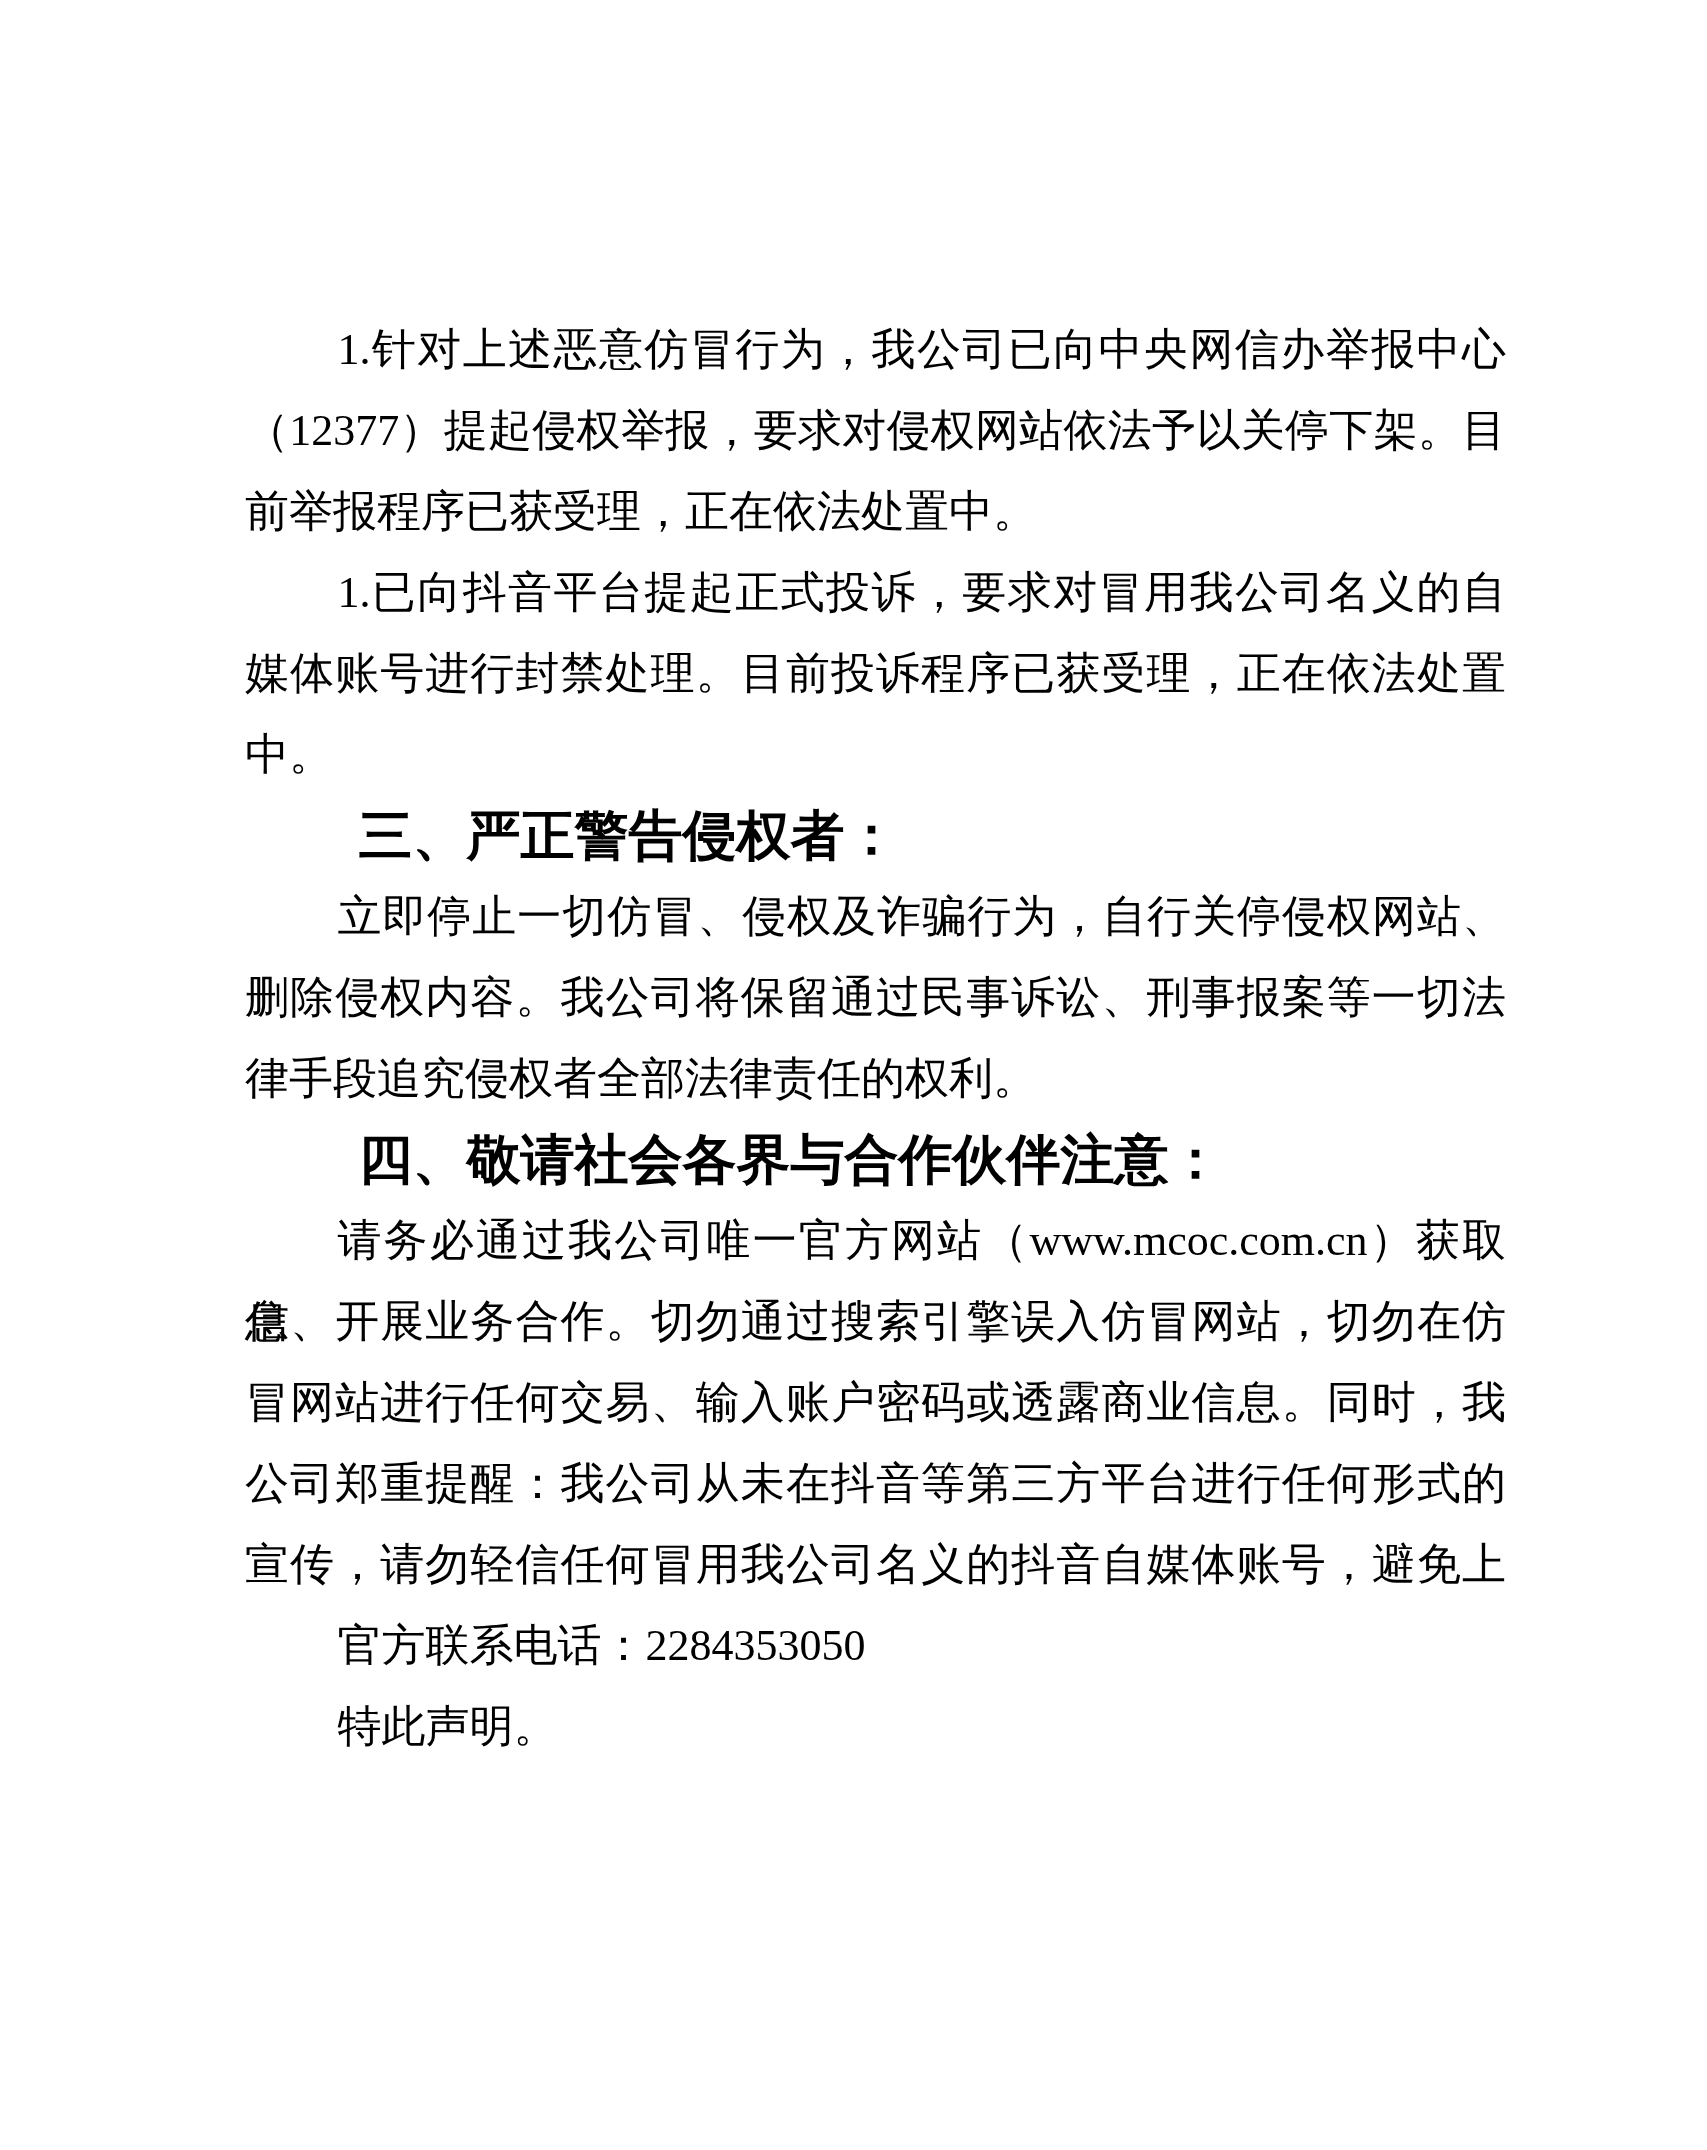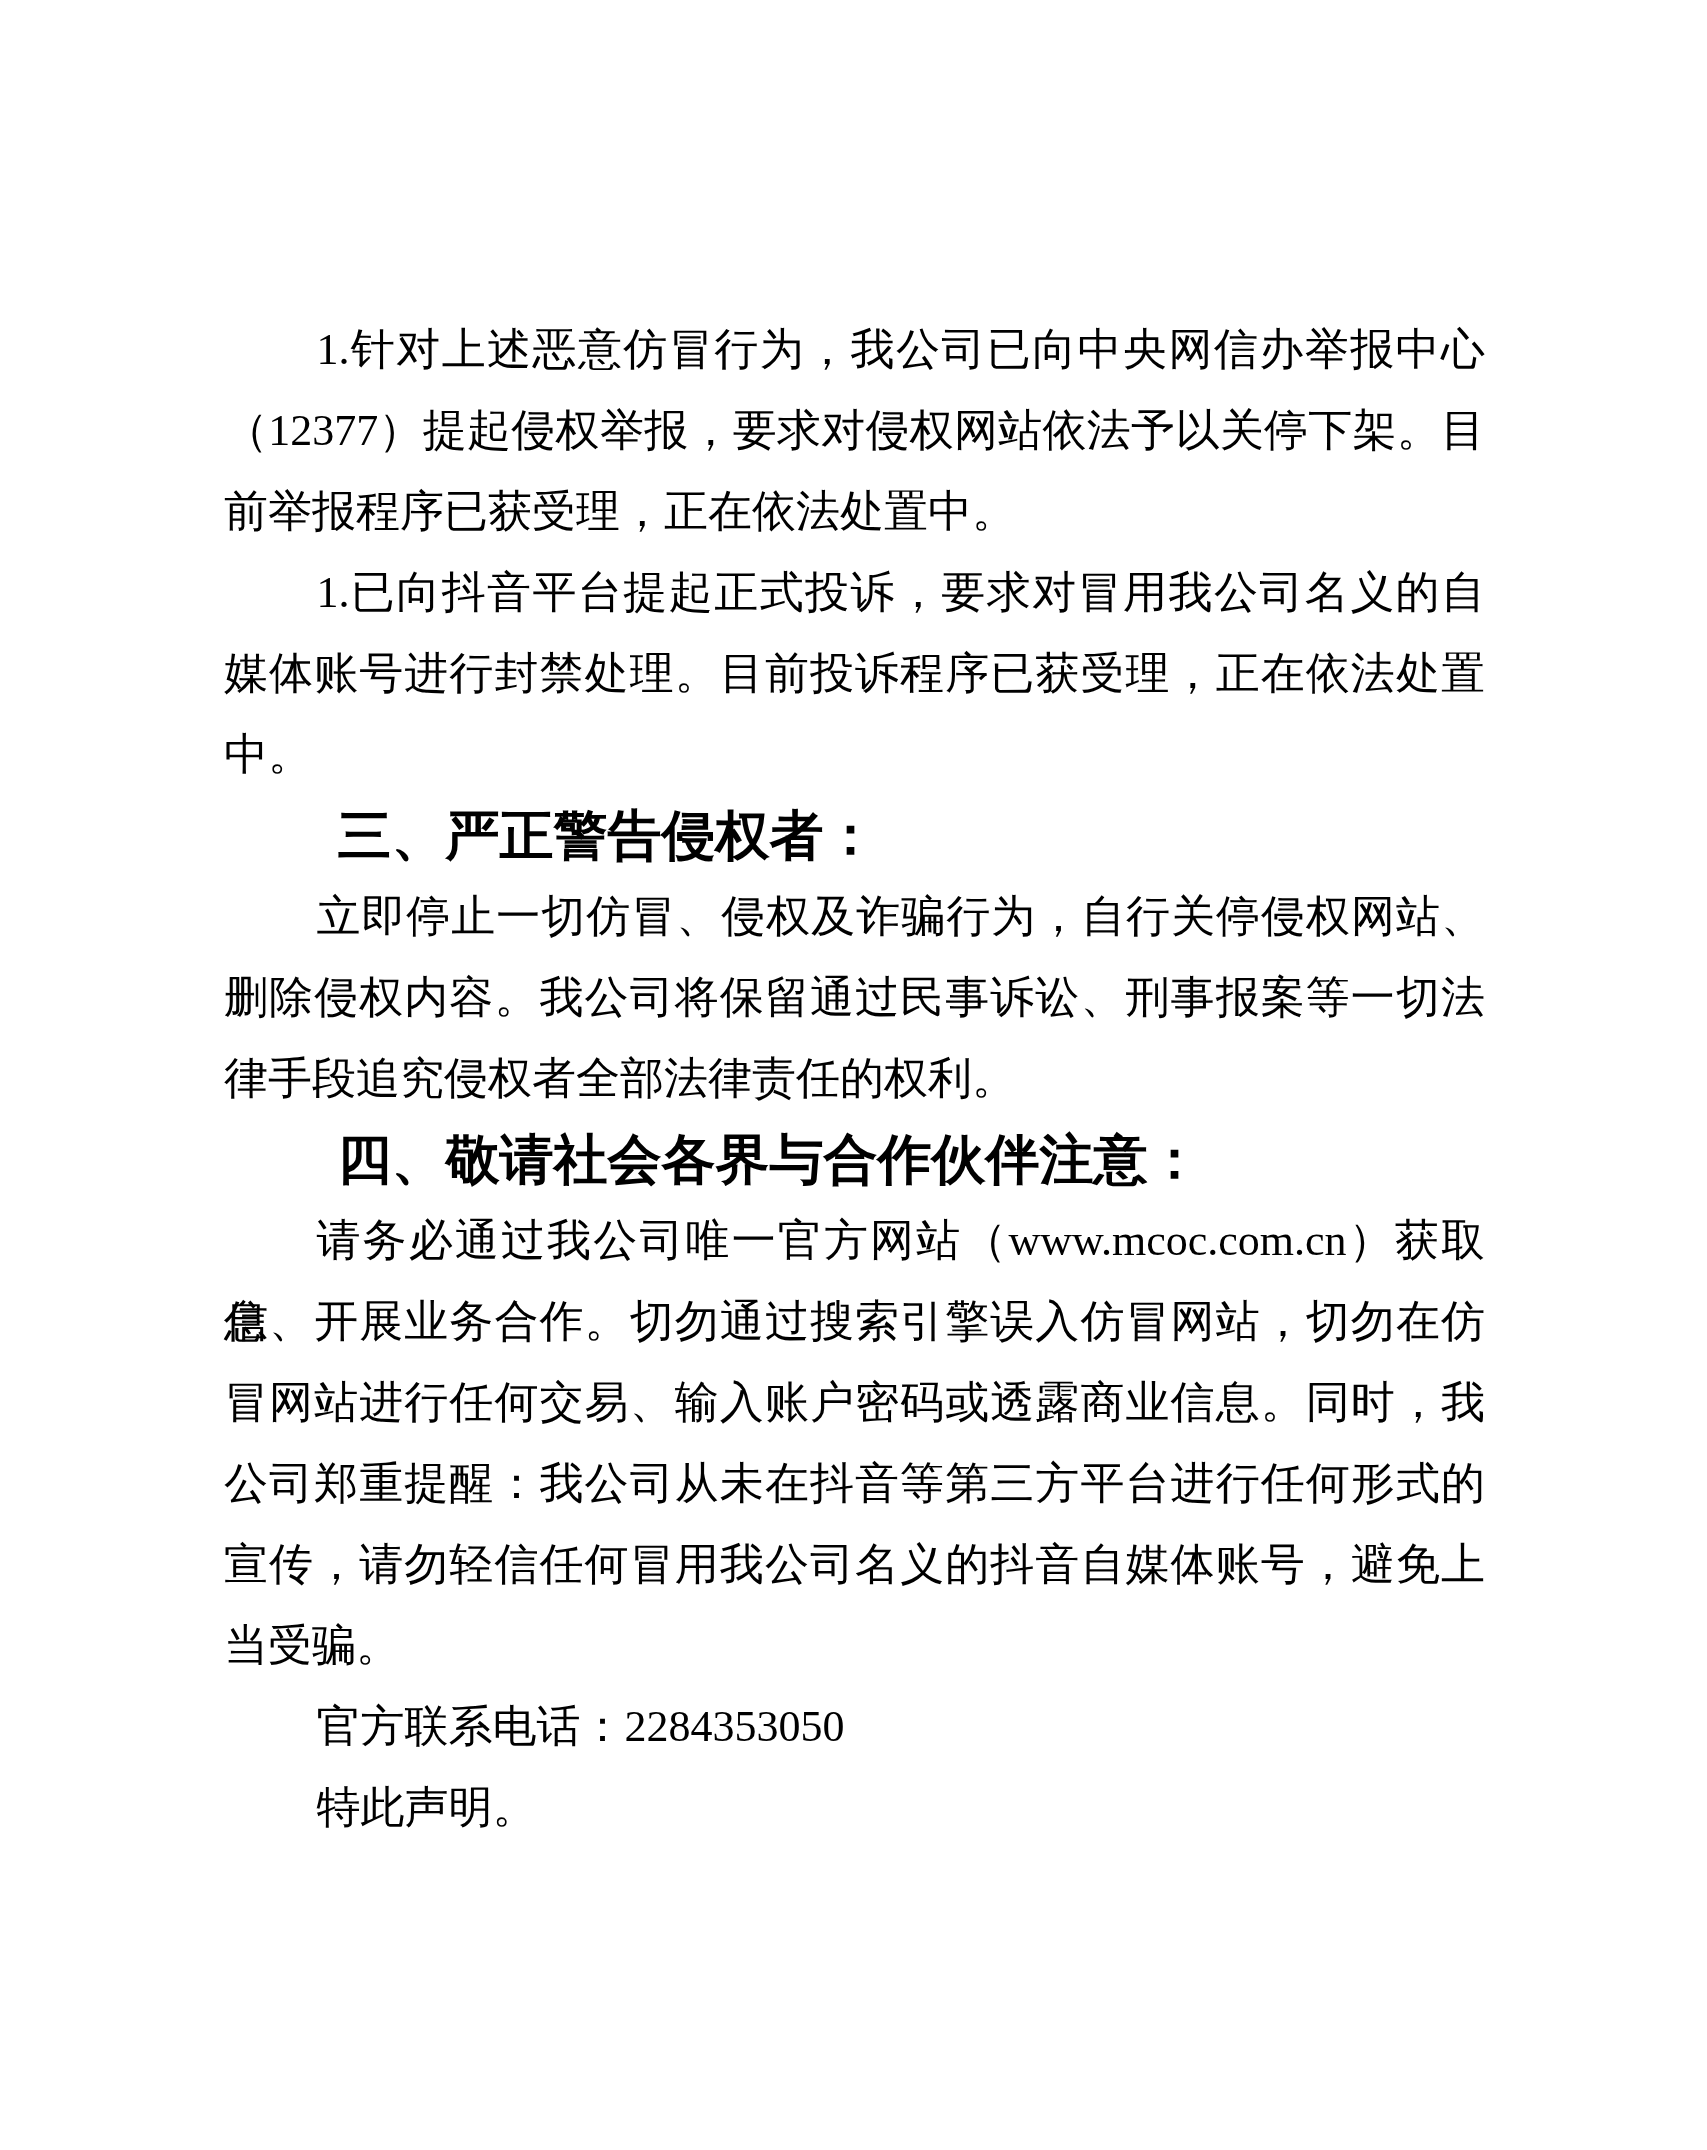--- a/index.html
+++ b/index.html
@@ -9,21 +9,21 @@
   }
   .page {
     position: relative;
     width: 1707px;
     height: 2414px;
     background: #ffffff;
     overflow: hidden;
   }
   .text-block {
     position: absolute;
-    left: 224px;
+    left: 245px;
     top: 309px;
     width: 1261px;
   }
   .line {
     font-family: "Liberation Serif", serif;
     font-size: 44px;
     line-height: 81px;
     height: 81px;
     color: #000000;
     text-align: left;
@@ -56,19 +56,18 @@
       <div class="line indent heading">三、严正警告侵权者：</div>
       <div class="line indent fill">立即停止一切仿冒、侵权及诈骗行为，自行关停侵权网站、</div>
       <div class="line fill">删除侵权内容。我公司将保留通过民事诉讼、刑事报案等一切法</div>
       <div class="line">律手段追究侵权者全部法律责任的权利。</div>
       <div class="line indent heading">四、敬请社会各界与合作伙伴注意：</div>
       <div class="line indent fill">请务必通过我公司唯一官方网站（www.mcoc.com.cn）获取信</div>
       <div class="line fill">息、开展业务合作。切勿通过搜索引擎误入仿冒网站，切勿在仿</div>
       <div class="line fill">冒网站进行任何交易、输入账户密码或透露商业信息。同时，我</div>
       <div class="line fill">公司郑重提醒：我公司从未在抖音等第三方平台进行任何形式的</div>
       <div class="line fill">宣传，请勿轻信任何冒用我公司名义的抖音自媒体账号，避免上</div>
-      <div class="line">当受骗。</div>
       <div class="line indent">官方联系电话：2284353050</div>
       <div class="line indent">特此声明。</div>
     </div>
 
 </div>
 
 
 </body></html>

